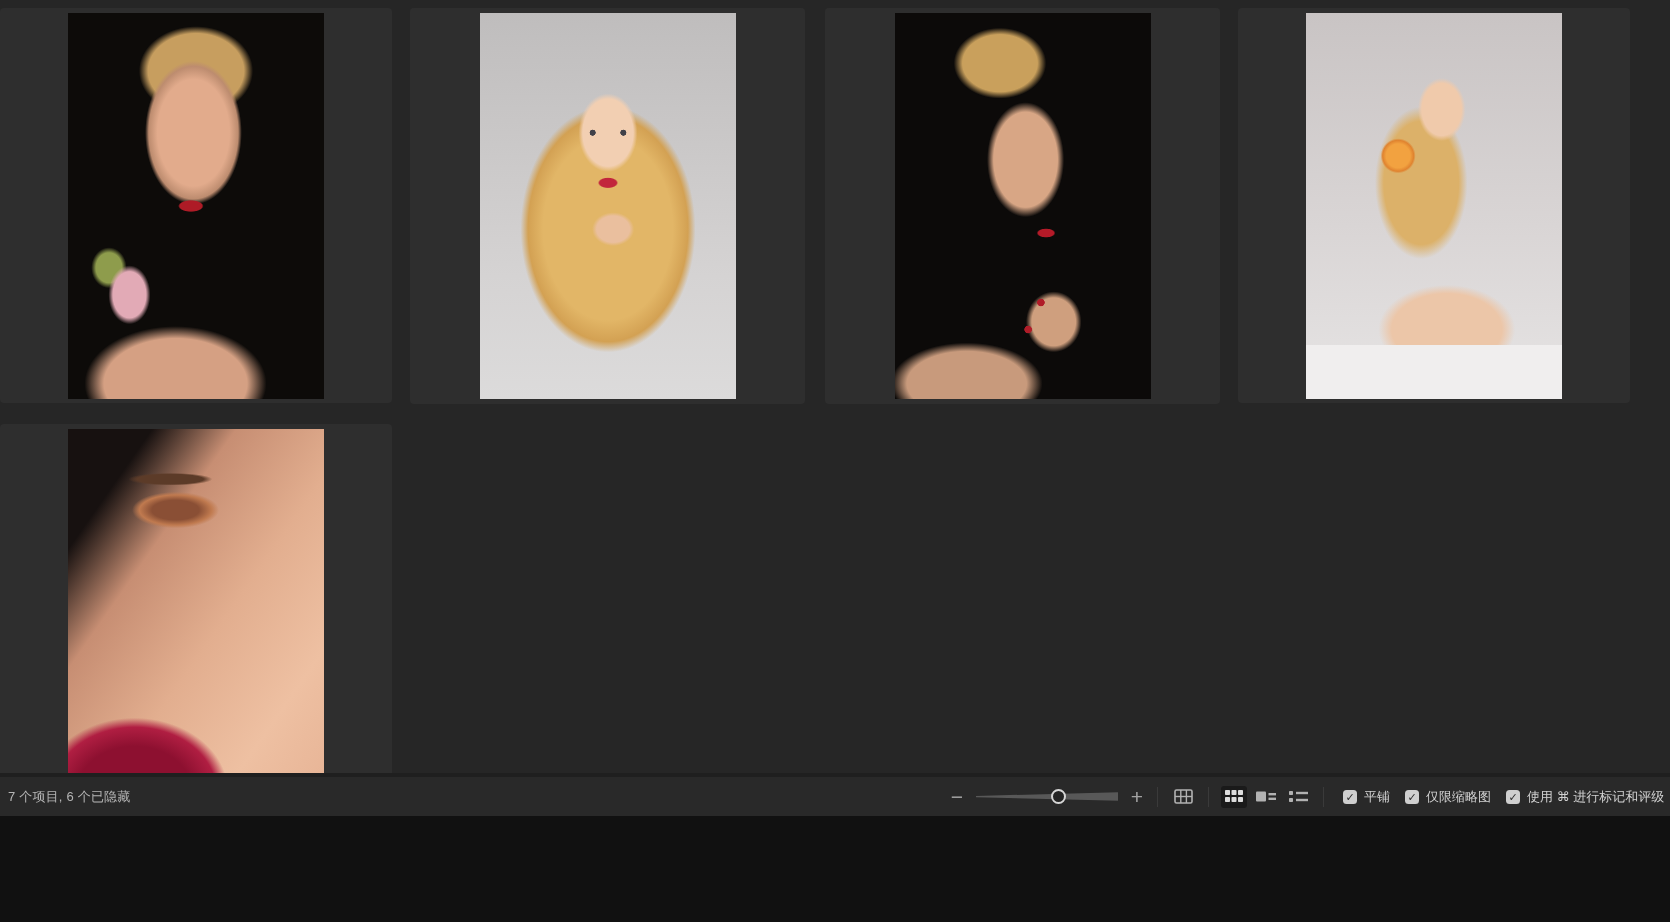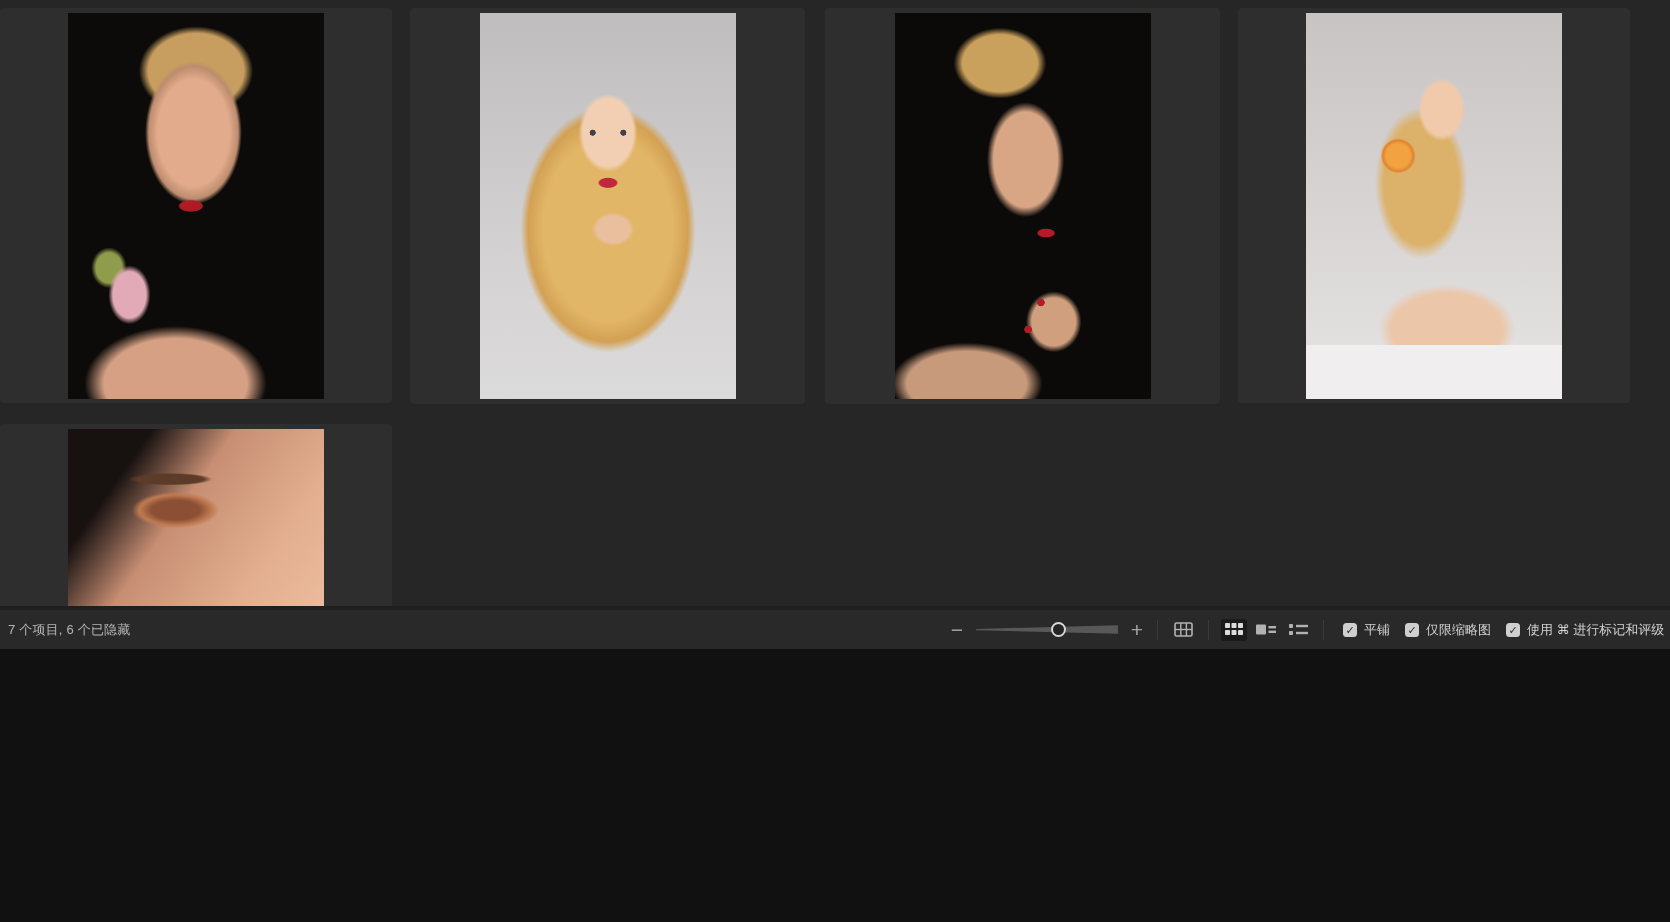--- a/index.html
+++ b/index.html
@@ -1,17 +1,17 @@
 <!DOCTYPE html>
 <html><head>
 <meta charset="utf-8">
 <style>
   html,body{margin:0;padding:0;background:#111;}
   .app{
-    position:relative; width:1670px; height:649px; overflow:hidden;
+    position:relative; width:1670px; height:816px; overflow:hidden;
     background:#0369a1;
     font-family:"Liberation Sans","DejaVu Sans",sans-serif;
     -webkit-font-smoothing:antialiased;
   }
   
   .browser{position:absolute; left:0; top:0; right:0; bottom:43px; background:#262626;}
   .cell{
     position:absolute; background:#2e2e2e; border-radius:4px;
     display:flex; align-items:center; justify-content:center;
   }

